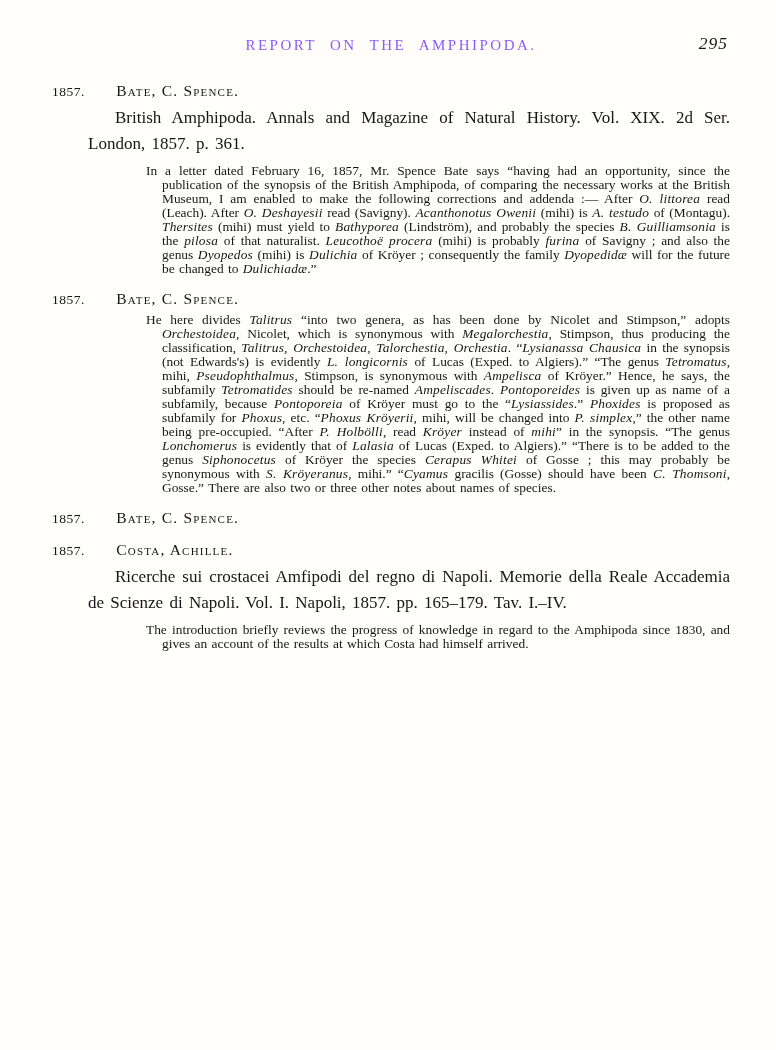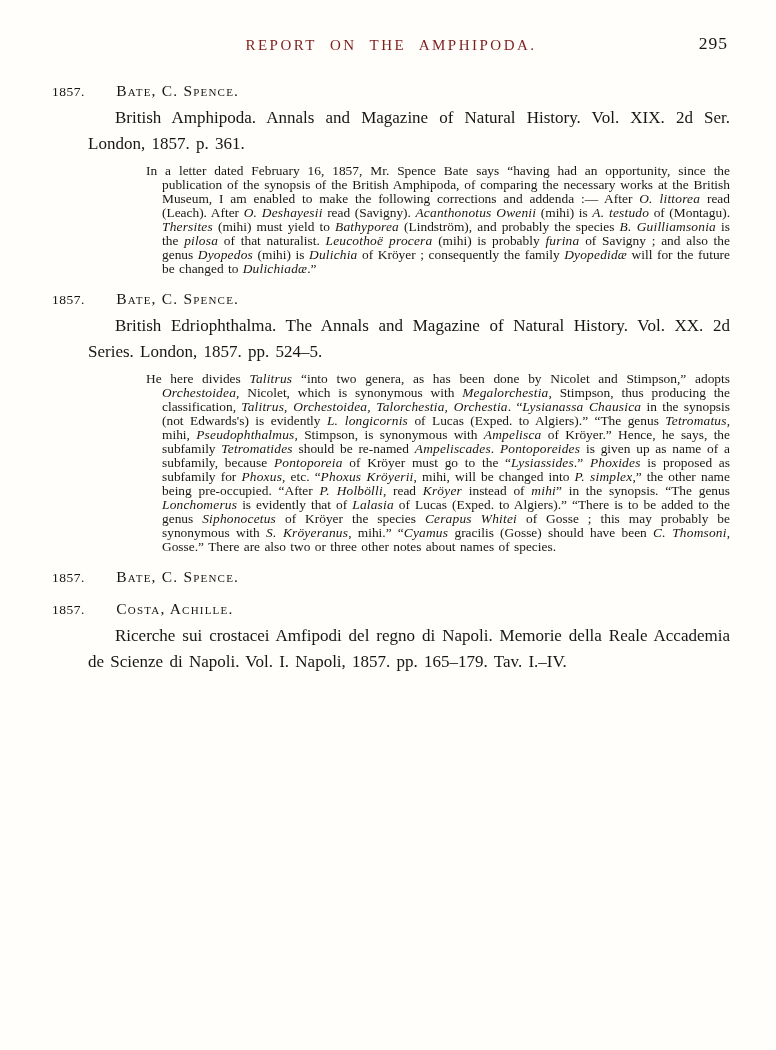--- a/index.html
+++ b/index.html
@@ -15,28 +15,29 @@
     overflow: hidden;
   }
   p { margin: 0; }
 
   .header { position: relative; text-align: center; margin-bottom: 28px; }
   .header-title {
     display: inline-block;
     font-size: 15px;
     letter-spacing: 2.5px;
     word-spacing: 7px;
-    color: #7f1d1d;
+    color: #8b5cf6;
   }
   .page-number {
     position: absolute;
     right: 4px;
     top: -3px;
     font-size: 17.5px;
     letter-spacing: 1px;
+    font-style: italic;
   }
 
   .entry { margin-bottom: 14px; }
   .entry-head { font-size: 13.5px; margin: 12px 0 5px 2px; white-space: nowrap; }
   .entry-year { letter-spacing: 0.5px; }
   .entry-author {
     font-variant: small-caps;
     font-size: 15.5px;
     letter-spacing: 1.2px;
     margin-left: 28px;
@@ -78,32 +79,32 @@
     </div>
     <p class="citation">British Amphipoda. Annals and Magazine of Natural History. Vol. XIX. 2d Ser. London, 1857. p. 361.</p>
     <p class="note">In a letter dated February 16, 1857, Mr. Spence Bate says “having had an opportunity, since the publication of the synopsis of the British Amphipoda, of comparing the necessary works at the British Museum, I am enabled to make the following corrections and addenda :— After <i>O. littorea</i> read (Leach). After <i>O. Deshayesii</i> read (Savigny). <i>Acanthonotus Owenii</i> (mihi) is <i>A. testudo</i> of (Montagu). <i>Thersites</i> (mihi) must yield to <i>Bathyporea</i> (Lindström), and probably the species <i>B. Guilliamsonia</i> is the <i>pilosa</i> of that naturalist. <i>Leucothoë procera</i> (mihi) is probably <i>furina</i> of Savigny ; and also the genus <i>Dyopedos</i> (mihi) is <i>Dulichia</i> of Kröyer ; consequently the family <i>Dyopedidæ</i> will for the future be changed to <i>Dulichiadæ</i>.”</p>
   </section>
 
   <section class="entry">
     <div class="entry-head">
       <span class="entry-year">1857.</span>
       <span class="entry-author">Bate, C. Spence.</span>
     </div>
-    <p class="citation">British Edriophthalma. The Annals and Magazine of Natural History. Vol. XX. 2d Series. London, 1857. pp. 524–5.</p>
     <p class="note">He here divides <i>Talitrus</i> “into two genera, as has been done by Nicolet and Stimpson,” adopts <i>Orchestoidea</i>, Nicolet, which is synonymous with <i>Megalorchestia</i>, Stimpson, thus producing the classification, <i>Talitrus, Orchestoidea, Talorchestia, Orchestia</i>. “<i>Lysianassa Chausica</i> in the synopsis (not Edwards's) is evidently <i>L. longicornis</i> of Lucas (Exped. to Algiers).” “The genus <i>Tetromatus</i>, mihi, <i>Pseudophthalmus</i>, Stimpson, is synonymous with <i>Ampelisca</i> of Kröyer.” Hence, he says, the subfamily <i>Tetromatides</i> should be re-named <i>Ampeliscades</i>. <i>Pontoporeides</i> is given up as name of a subfamily, because <i>Pontoporeia</i> of Kröyer must go to the “<i>Lysiassides</i>.” <i>Phoxides</i> is proposed as subfamily for <i>Phoxus</i>, etc. “<i>Phoxus Kröyerii</i>, mihi, will be changed into <i>P. simplex</i>,” the other name being pre-occupied. “After <i>P. Holbölli</i>, read <i>Kröyer</i> instead of <i>mihi</i>” in the synopsis. “The genus <i>Lonchomerus</i> is evidently that of <i>Lalasia</i> of Lucas (Exped. to Algiers).” “There is to be added to the genus <i>Siphonocetus</i> of Kröyer the species <i>Cerapus Whitei</i> of Gosse ; this may probably be synonymous with <i>S. Kröyeranus</i>, mihi.” “<i>Cyamus</i> gracilis (Gosse) should have been <i>C. Thomsoni</i>, Gosse.” There are also two or three other notes about names of species.</p>
   </section>
 
   <section class="entry">
     <div class="entry-head">
       <span class="entry-year">1857.</span>
       <span class="entry-author">Bate, C. Spence.</span>
     </div>
   </section>
 
   <section class="entry">
     <div class="entry-head">
       <span class="entry-year">1857.</span>
       <span class="entry-author">Costa, Achille.</span>
     </div>
     <p class="citation">Ricerche sui crostacei Amfipodi del regno di Napoli. Memorie della Reale Accademia de Scienze di Napoli. Vol. I. Napoli, 1857. pp. 165–179. Tav. I.–IV.</p>
+    <p class="note">The introduction briefly reviews the progress of knowledge in regard to the Amphipoda since 1830, and gives an account of the results at which Costa had himself arrived.</p>
   </section>
 
 </div>
 
 </body></html>

